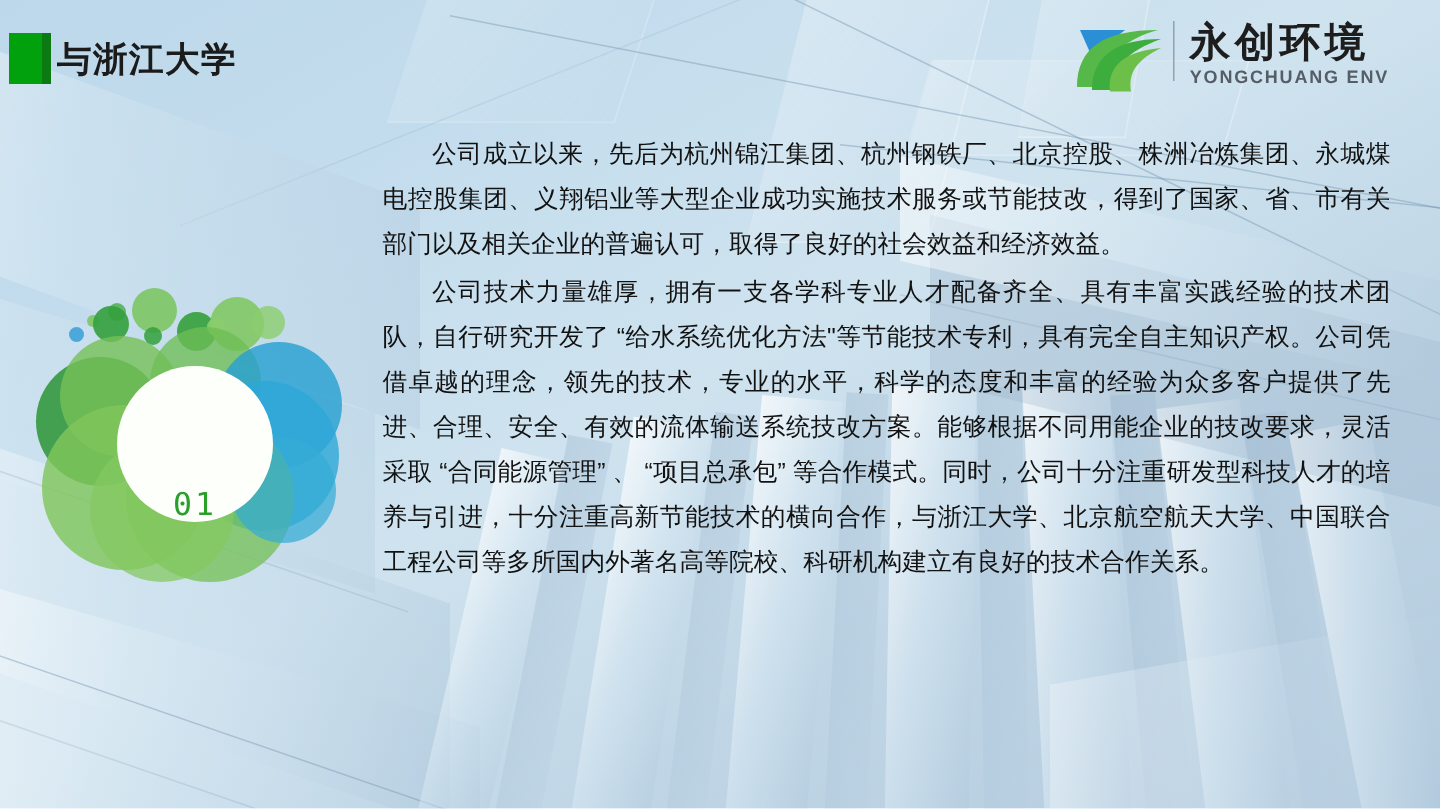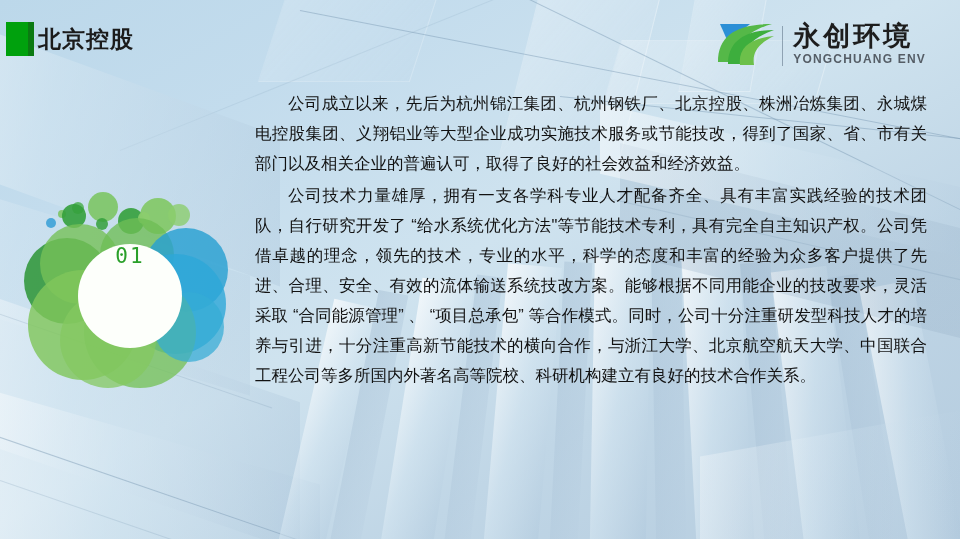--- a/index.html
+++ b/index.html
@@ -65,21 +65,21 @@
     color:#1b1b1b;
     letter-spacing:1px;
     line-height:34px;
   }
 
   
   .logo {
     position:absolute;
     right:34px; top:14px;
     display:flex;
-    align-items:flex-end;
+    align-items:flex-start;
     height:52px;
   }
   .logo-mark { width:60px; height:48px; flex:none; }
   .logo-divider {
     width:1px; height:40px;
     background:rgba(90,110,130,0.55);
     margin:0 10px 0 6px;
   }
   .logo-text { display:flex; flex-direction:column; justify-content:center; }
   .logo-cn {
@@ -100,21 +100,21 @@
 
   
   .cluster { position:absolute; left:22px; top:196px; width:216px; height:200px; }
   .bub { position:absolute; border-radius:50%; }
   .num-circle {
     position:absolute;
     left:56px; top:48px;
     width:104px; height:104px;
     border-radius:50%;
     background:#fdfffb;
-    display:flex; align-items:flex-start; justify-content:center;
+    display:flex; align-items:flex-end; justify-content:center;
   }
   .num-circle span {
     font-size:21px;
     color:#2aa02a;
     letter-spacing:2px;
     font-family:"DejaVu Sans Mono","Liberation Mono",monospace;
   }
 
   
   .body-copy {
@@ -176,21 +176,21 @@
     <div class="blade" style="left:600px; top:150px; width:400px; height:70px; transform:skewY(13deg); opacity:.6;"></div>
     <div class="hairline" style="left:600px; top:196px; width:380px; transform:rotate(13deg); opacity:.5;"></div>
 
     <div class="blade" style="left:700px; top:430px; width:300px; height:130px; transform:skewY(-10deg); opacity:.35;"></div>
   </div>
 
   <div class="head-marker">
     <div class="sq"></div>
     <div class="shade"></div>
   </div>
-  <div class="head-title">北京控股</div>
+  <div class="head-title">与浙江大学</div>
 
   <div class="logo">
     <span class="logo-mark">
       <svg viewBox="0 0 60 48" width="60" height="48" aria-hidden="true">
         <path d="M4 6 L34 6 L12 24 Z" fill="#2b8fd6"></path>
         <path d="M2 44 C2 18, 20 6, 56 6 C34 12, 20 24, 20 44 Z" fill="#55b848"></path>
         <path d="M12 46 C12 24, 28 12, 58 12 C36 20, 26 30, 28 46 Z" fill="#3dae3d"></path>
         <path d="M24 47 C22 30, 34 20, 58 18 C42 26, 36 34, 38 47 Z" fill="#6cc04a"></path>
       </svg>
     </span>

